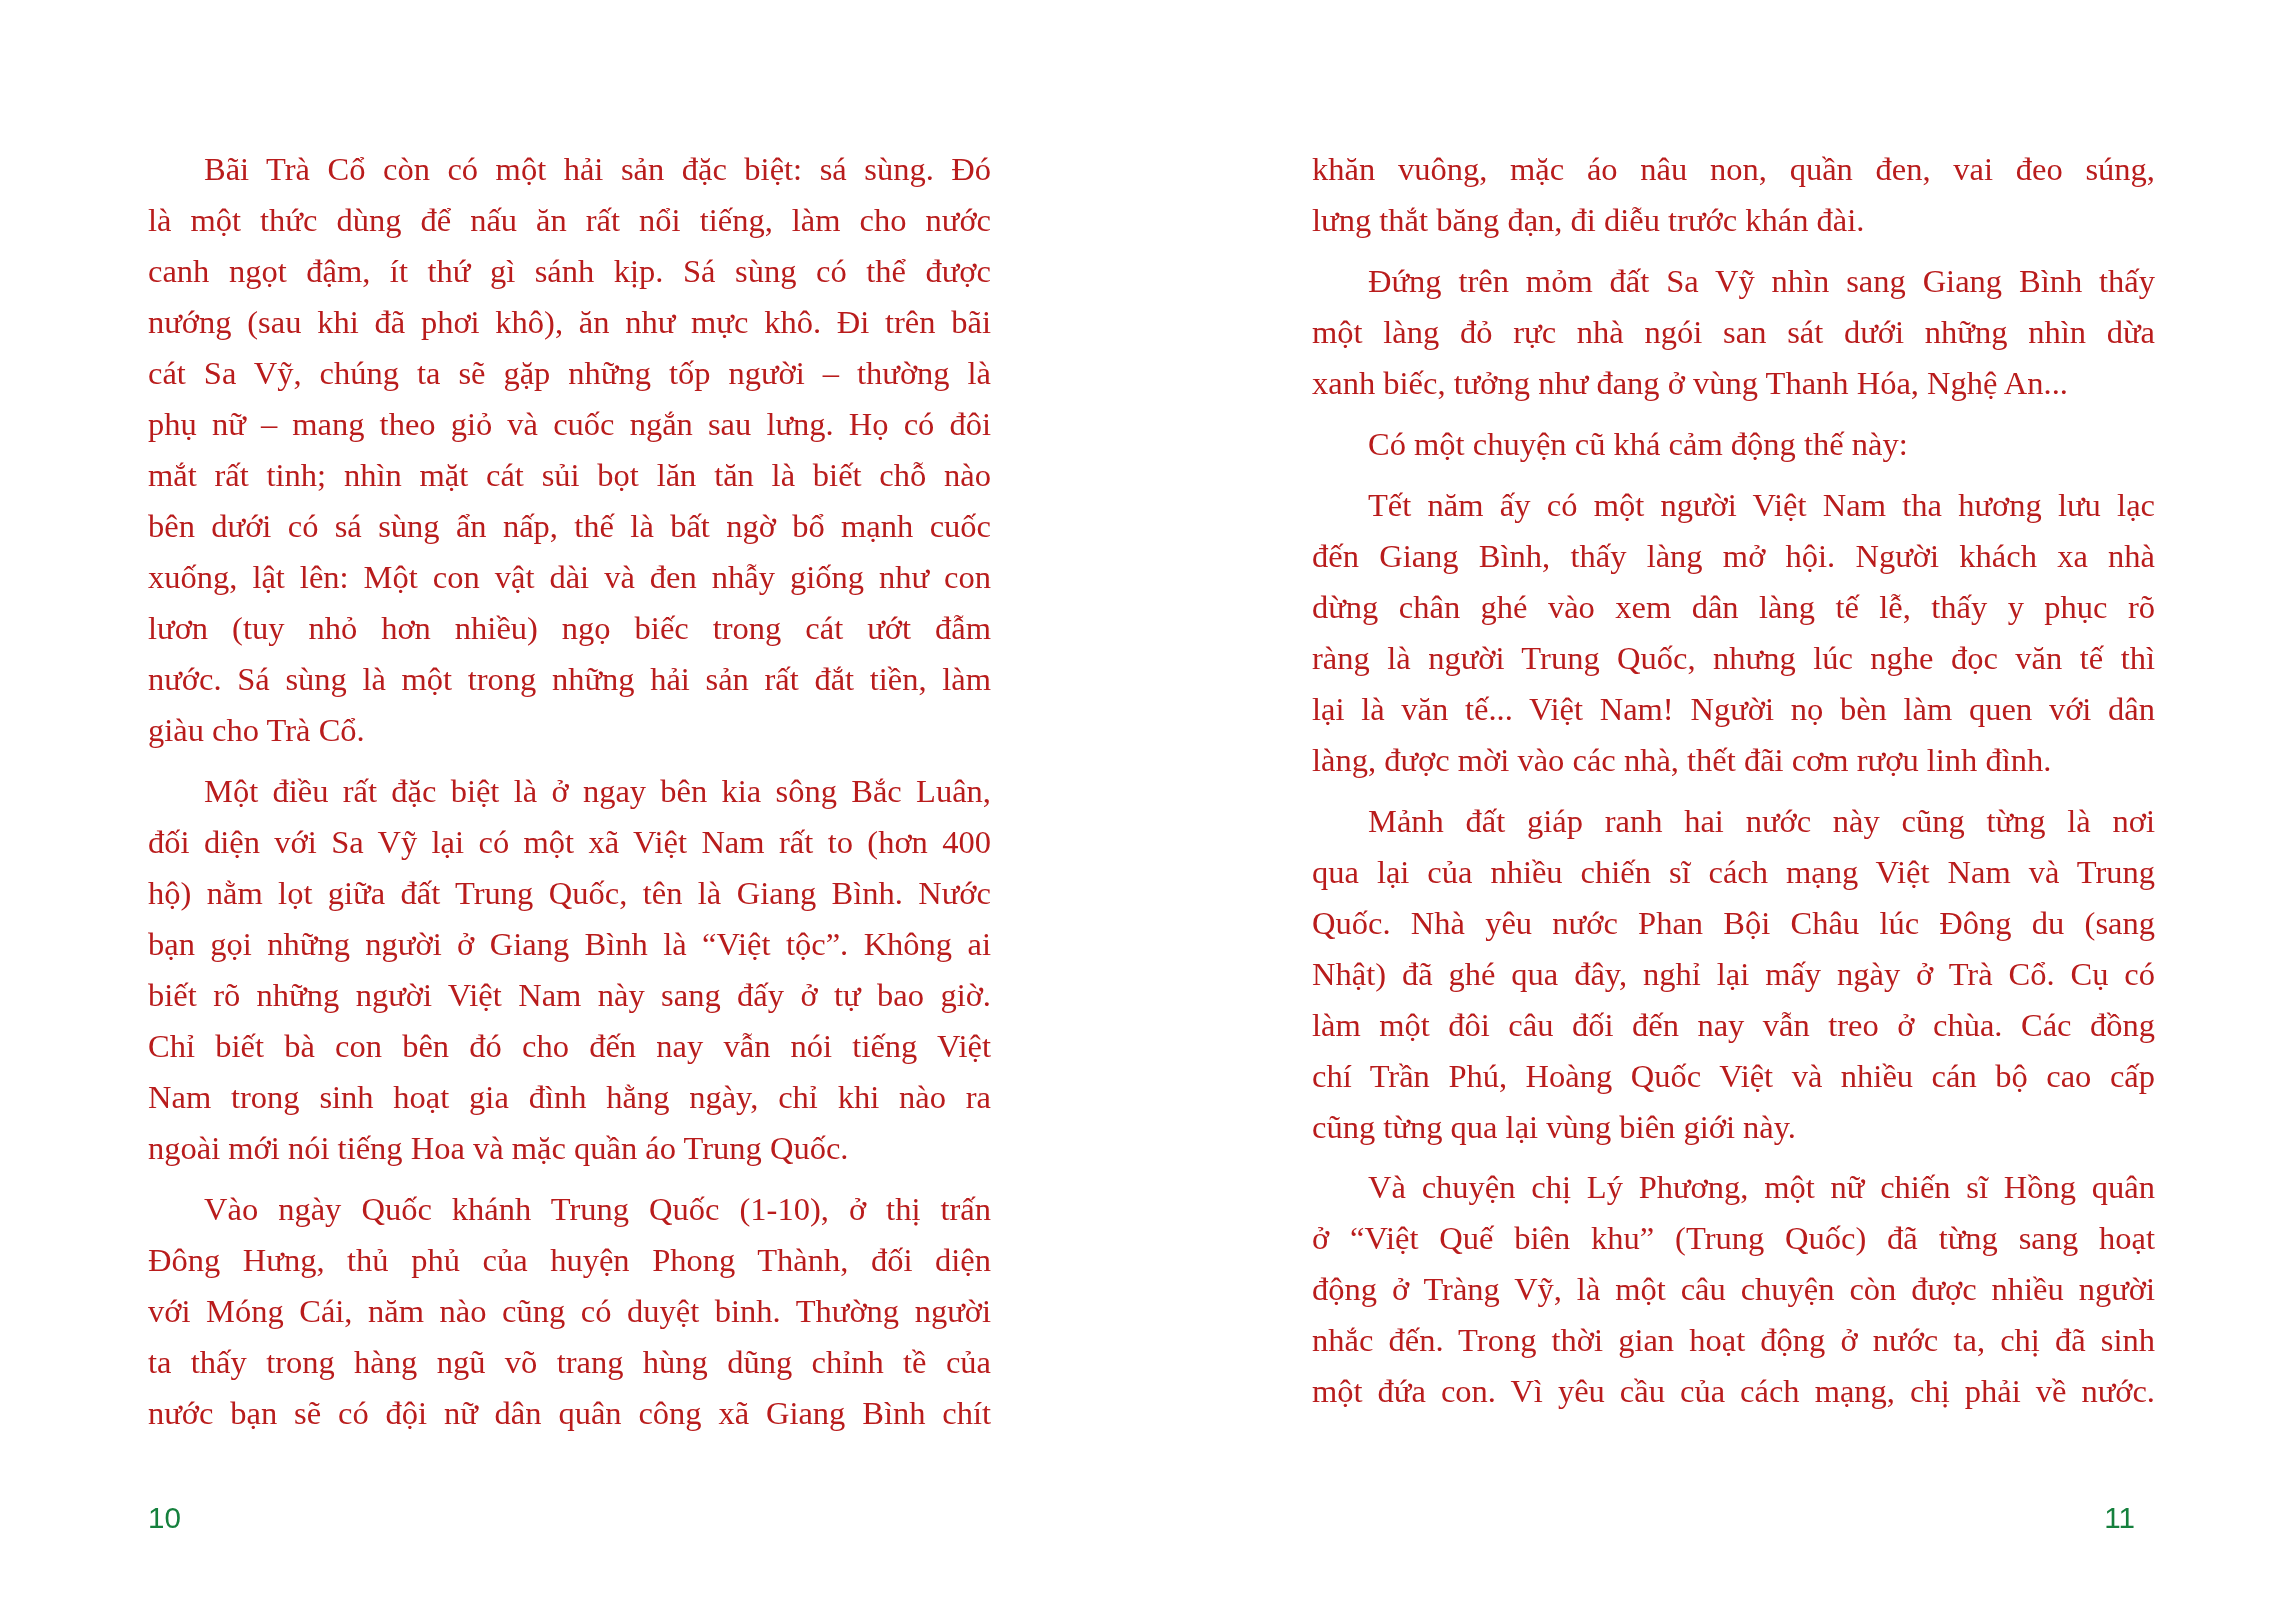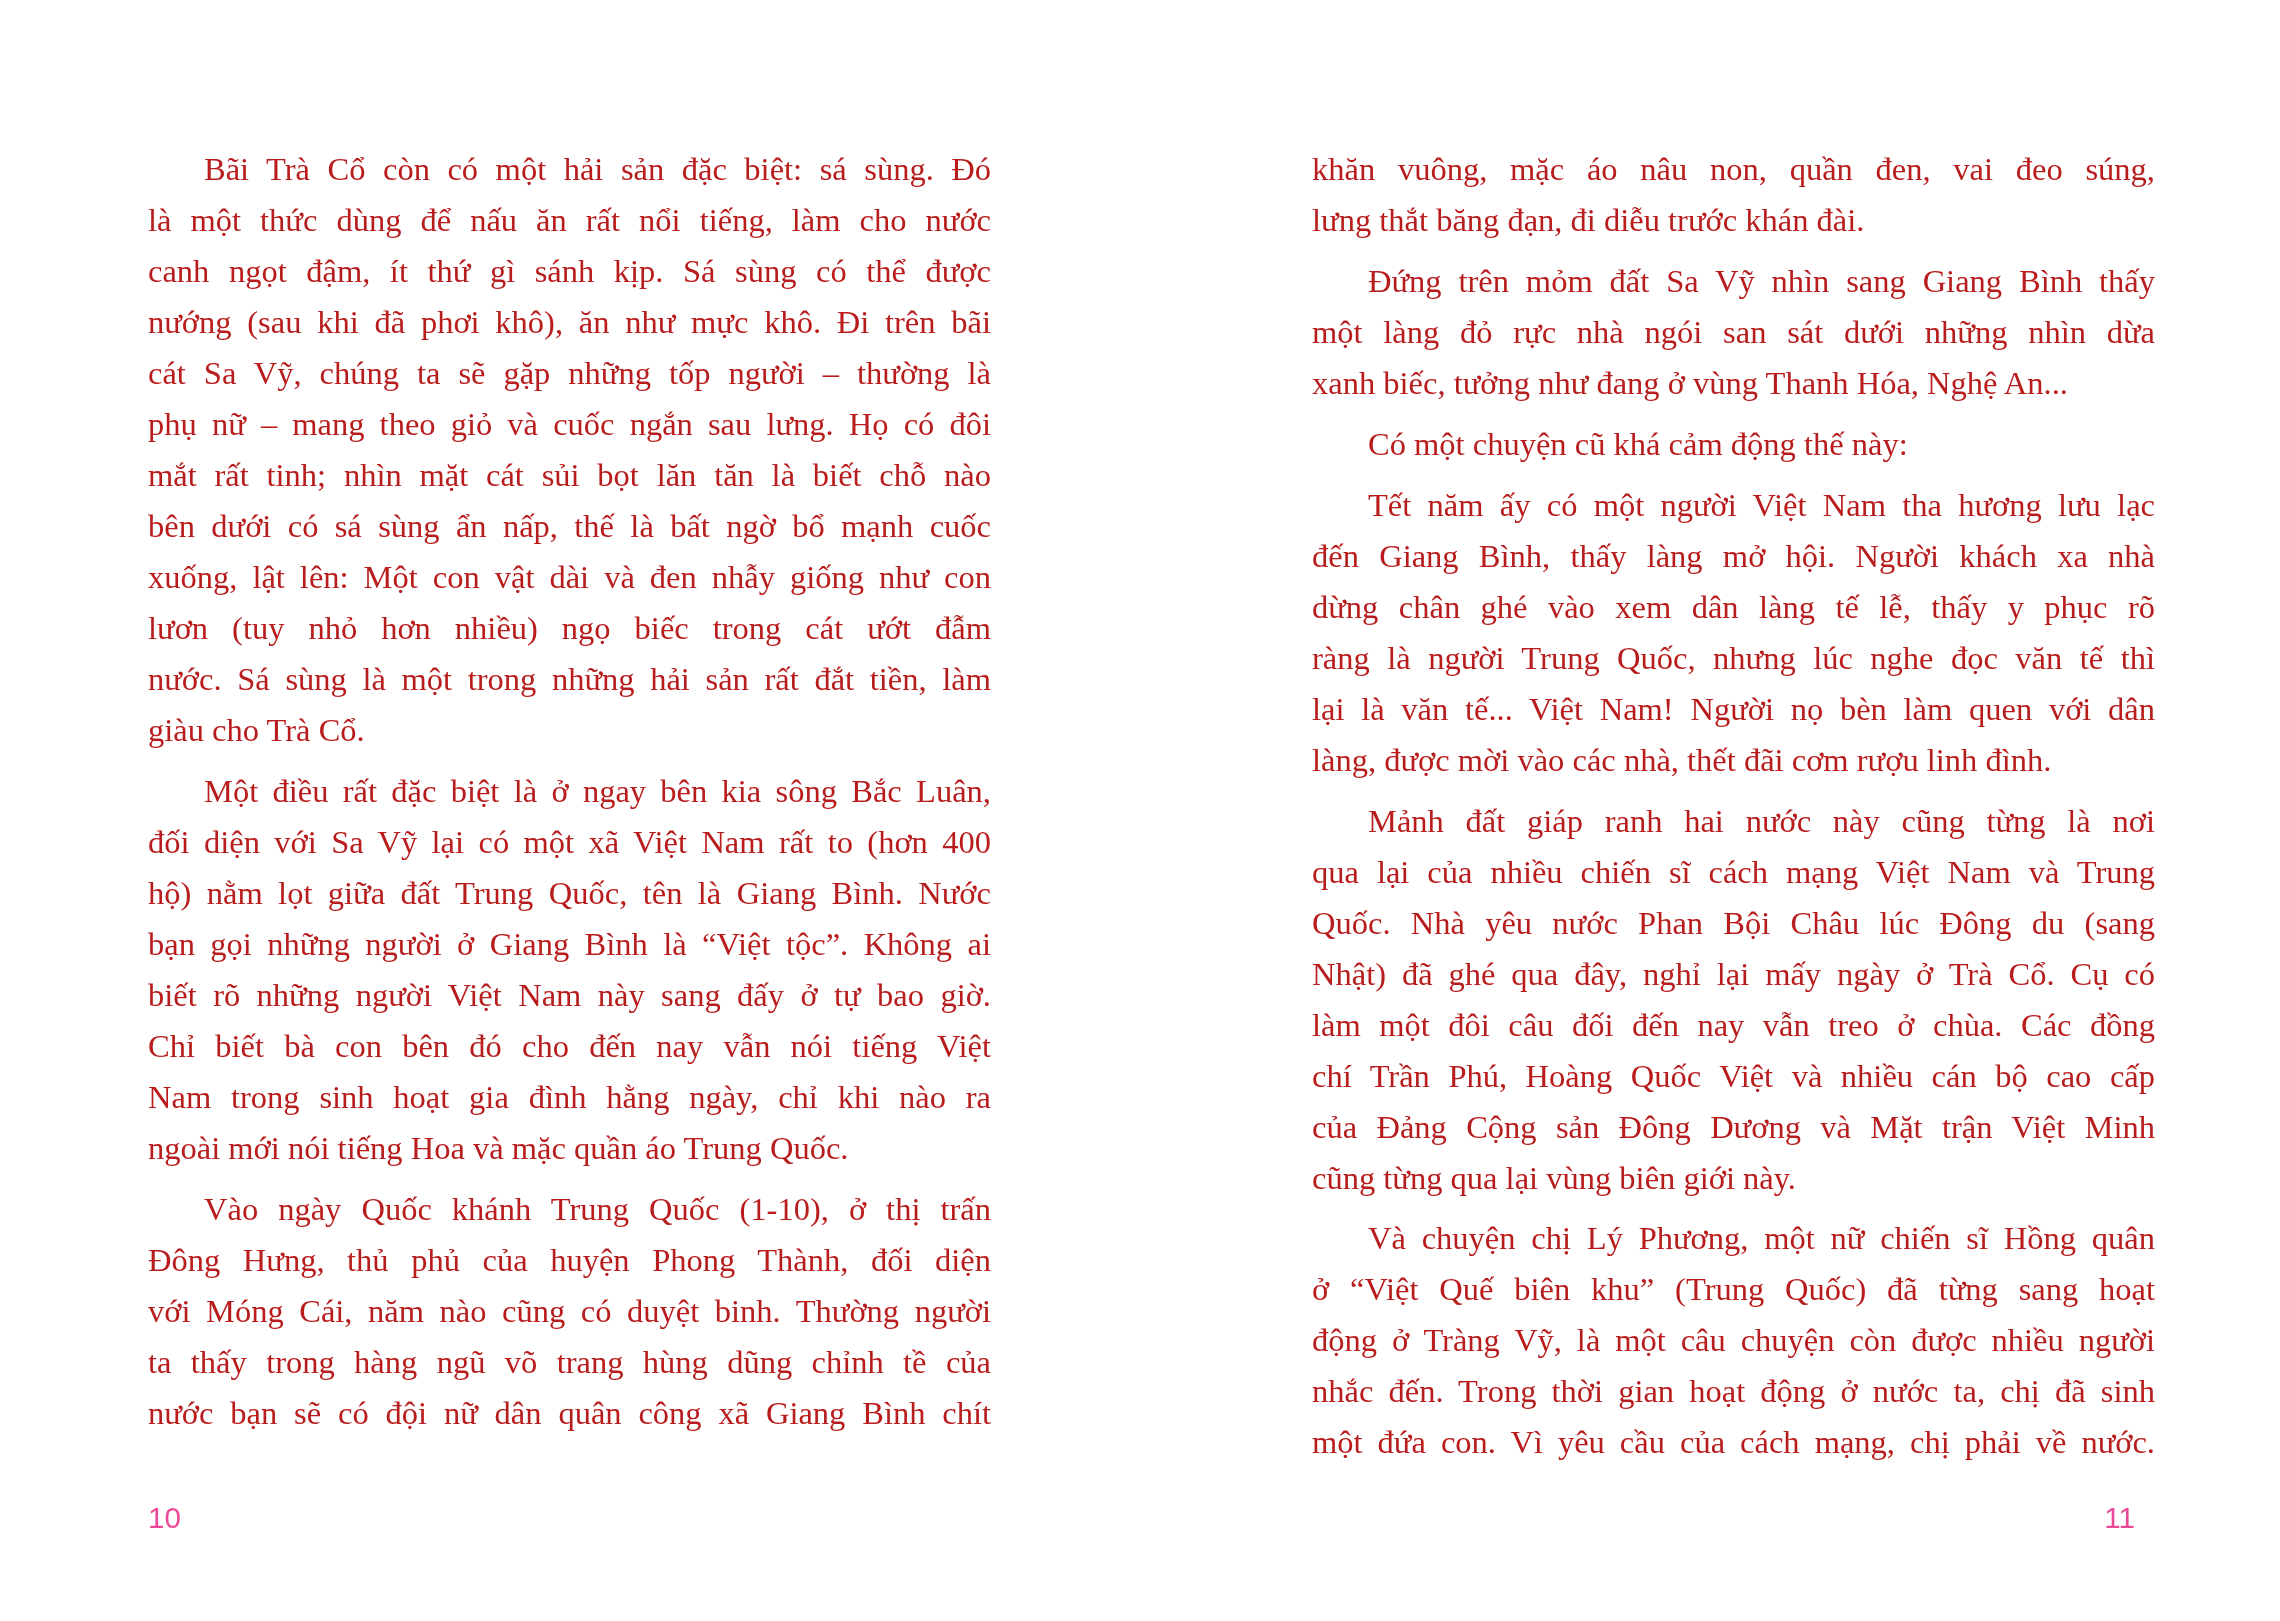--- a/index.html
+++ b/index.html
@@ -28,21 +28,21 @@
     text-align: justify;
     text-align-last: justify;
   }
   .line.para-end { text-align-last: left; }
   .line.indent   { padding-left: 56px; }
   .pagenum {
     position: absolute;
     top: 1501px;
     font-size: 29.6px;
     line-height: 33px;
-    color: #ec4899;
+    color: #15803d;
     font-family: "Liberation Sans", sans-serif;
   }
   .pn-left  { left: 148px; }
   .pn-right { left: 1292px; width: 843px; text-align: right; }
 </style>
 </head>
 <body>
 
 <main>
   <section class="page">
@@ -103,21 +103,20 @@
           <div class="line">lại là văn tế... Việt Nam! Người nọ bèn làm quen với dân</div>
           <div class="line para-end">làng, được mời vào các nhà, thết đãi cơm rượu linh đình.</div>
         </div>
         <div class="para">
           <div class="line indent">Mảnh đất giáp ranh hai nước này cũng từng là nơi</div>
           <div class="line">qua lại của nhiều chiến sĩ cách mạng Việt Nam và Trung</div>
           <div class="line">Quốc. Nhà yêu nước Phan Bội Châu lúc Đông du (sang</div>
           <div class="line">Nhật) đã ghé qua đây, nghỉ lại mấy ngày ở Trà Cổ. Cụ có</div>
           <div class="line">làm một đôi câu đối đến nay vẫn treo ở chùa. Các đồng</div>
           <div class="line">chí Trần Phú, Hoàng Quốc Việt và nhiều cán bộ cao cấp</div>
-          <div class="line">của Đảng Cộng sản Đông Dương và Mặt trận Việt Minh</div>
           <div class="line para-end">cũng từng qua lại vùng biên giới này.</div>
         </div>
         <div class="para">
           <div class="line indent">Và chuyện chị Lý Phương, một nữ chiến sĩ Hồng quân</div>
           <div class="line">ở “Việt Quế biên khu” (Trung Quốc) đã từng sang hoạt</div>
           <div class="line">động ở Tràng Vỹ, là một câu chuyện còn được nhiều người</div>
           <div class="line">nhắc đến. Trong thời gian hoạt động ở nước ta, chị đã sinh</div>
           <div class="line">một đứa con. Vì yêu cầu của cách mạng, chị phải về nước.</div>
         </div>
       </div>

